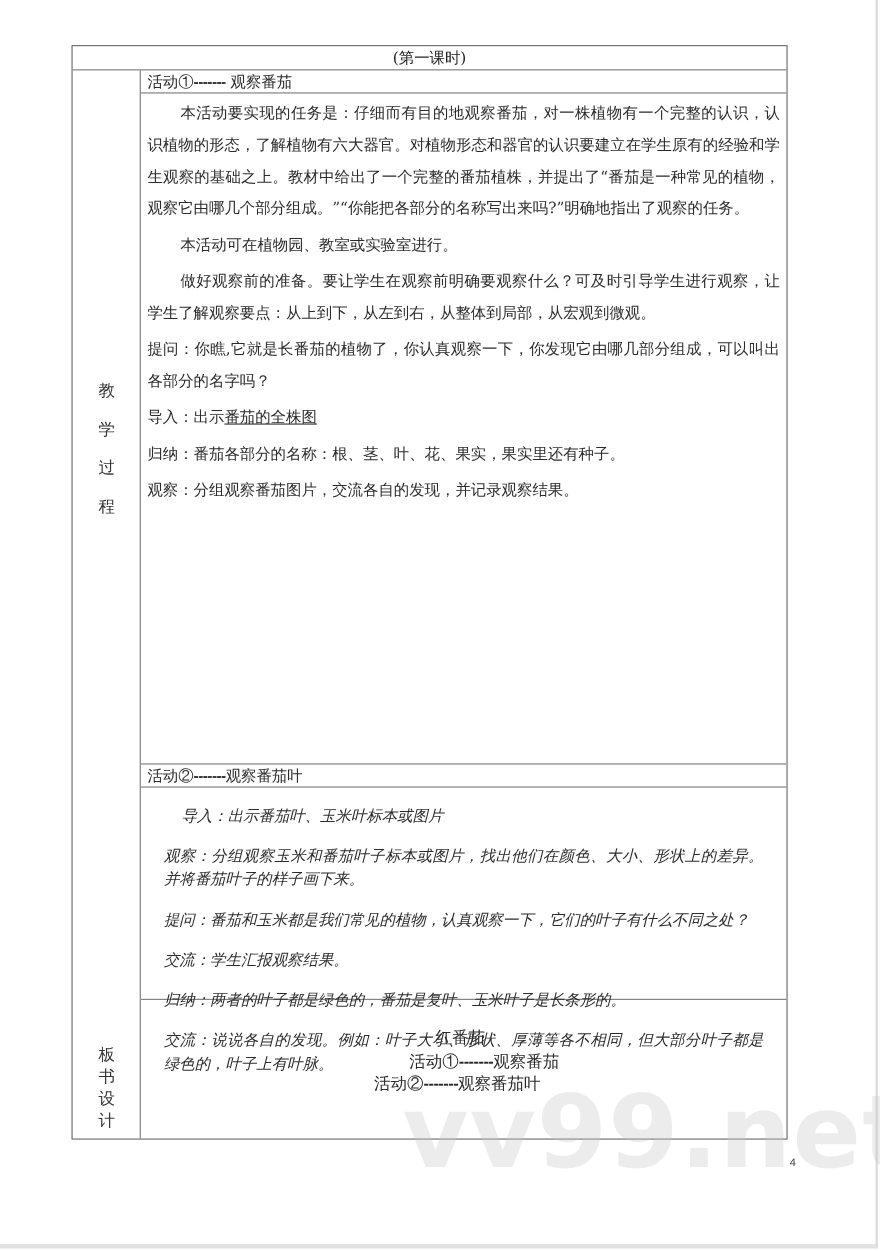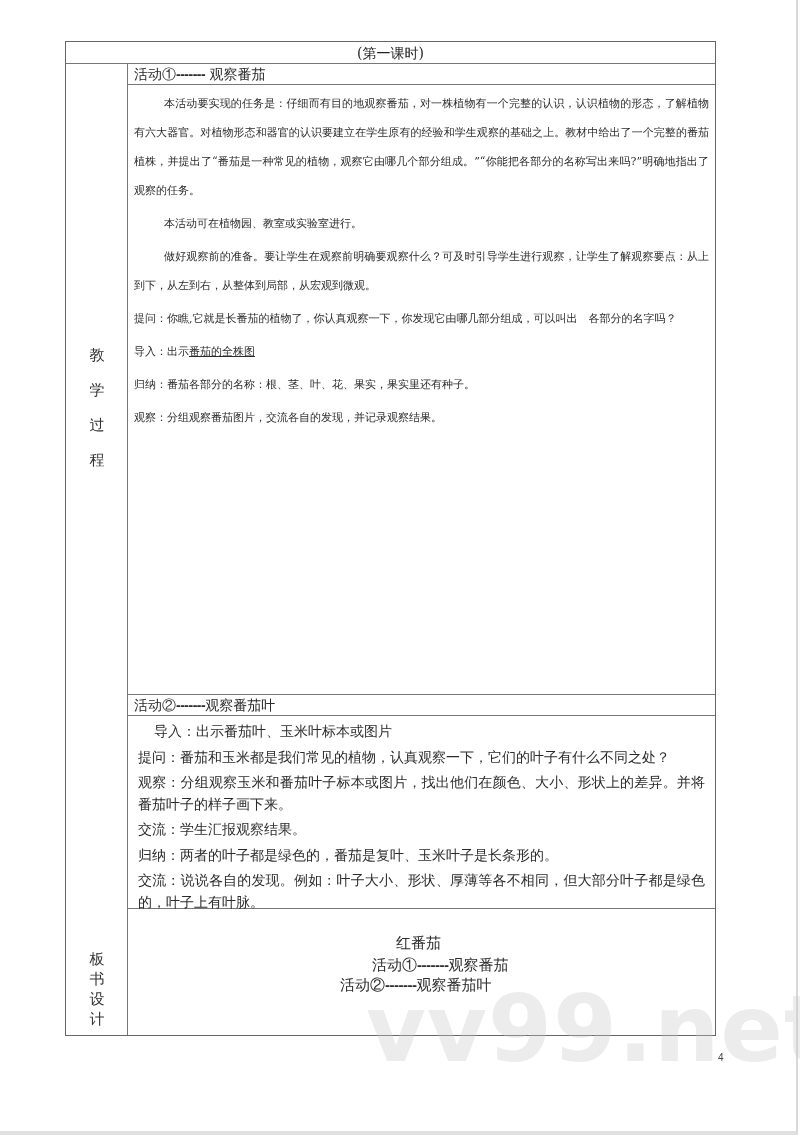--- a/index.html
+++ b/index.html
@@ -30,27 +30,27 @@
     .leftcol { position: absolute; left: 0; width: 62px; border-right: 1px solid #777; box-sizing: border-box; }
     .lc1 { top: 22px; height: 845px; }
     .lc2 { top: 867px; height: 126px; }
     .vlabel { position: absolute; left: 0; width: 62px; text-align: center; font-size: 15px; color: #333; }
     .vlabel span { display: block; }
     .vl1 { top: 274px; } .vl1 span { height: 35px; line-height: 35px; }
     .vl2 { top: 40px; } .vl2 span { height: 20px; line-height: 20px; }
 
     .cell { position: absolute; left: 62px; right: 0; box-sizing: border-box; padding: 0 6px; }
     .act1-title { top: 22px; height: 21px; border-bottom: 1px solid #777; font-size: 14px; line-height: 21px; }
-    .act1-body { top: 43px; height: 610px; border-bottom: 1px solid #777; font-size: 11px; padding-top: 4px; }
+    .act1-body { top: 43px; height: 610px; border-bottom: 1px solid #777; font-size: 14px; padding-top: 4px; }
     .act1-body p { margin: 0 0 4px 0; line-height: 29px; text-align: justify; }
     .indent { text-indent: 30px; }
     .u { text-decoration: underline; }
     .act2-title { top: 653px; height: 21px; border-bottom: 1px solid #777; font-size: 14px; line-height: 21px; }
     .act2-body { top: 674px; height: 193px; border-bottom: 1px solid #777; font-size: 14px; padding-top: 1px; }
-    .act2-body p { margin: 4px; line-height: 21.5px; text-align: justify; }
+    .act2-body p { margin: 15px; line-height: 21.5px; text-align: justify; font-style: italic; }
     .ind2 { padding-left: 16px; }
     .board { top: 867px; height: 126px; font-size: 15px; }
     .board p { position: absolute; margin: 0; line-height: 20px; white-space: nowrap; }
     .b1 { left: 268px; top: 24px; }
     .b2 { left: 244px; top: 46px; }
     .b3 { left: 212px; top: 66px; }
     .dash { font-weight: bold; font-family: "Liberation Sans", sans-serif; letter-spacing: -0.5px; }
     .pagenum { position: absolute; left: 718px; top: 1052px; font-size: 10px; color: #444; font-family: "Liberation Sans", sans-serif; }
     .watermark {
       position: absolute; left: 366px; top: 984px;
@@ -99,22 +99,22 @@
       <p>归纳：番茄各部分的名称：根、茎、叶、花、果实，果实里还有种子。</p>
       <p>观察：分组观察番茄图片，交流各自的发现，并记录观察结果。</p>
     </div>
 
     <div class="cell act2-title">
       <span>活动②</span><span class="dash">-------</span><span>观察番茄叶</span>
     </div>
 
     <div class="cell act2-body">
       <p class="ind2">导入：出示番茄叶、玉米叶标本或图片</p>
+      <p>观察：分组观察玉米和番茄叶子标本或图片，找出他们在颜色、大小、形状上的差异。并将番茄叶子的样子画下来。</p>
       <p>提问：番茄和玉米都是我们常见的植物，认真观察一下，它们的叶子有什么不同之处？</p>
-      <p>观察：分组观察玉米和番茄叶子标本或图片，找出他们在颜色、大小、形状上的差异。并将番茄叶子的样子画下来。</p>
       <p>交流：学生汇报观察结果。</p>
       <p>归纳：两者的叶子都是绿色的，番茄是复叶、玉米叶子是长条形的。</p>
       <p>交流：说说各自的发现。例如：叶子大小、形状、厚薄等各不相同，但大部分叶子都是绿色的，叶子上有叶脉。</p>
     </div>
 
     <div class="cell board">
       <p class="b1">红番茄</p>
       <p class="b2"><span>活动①</span><span class="dash">-------</span><span>观察番茄</span></p>
       <p class="b3"><span>活动②</span><span class="dash">-------</span><span>观察番茄叶</span></p>
     </div>

